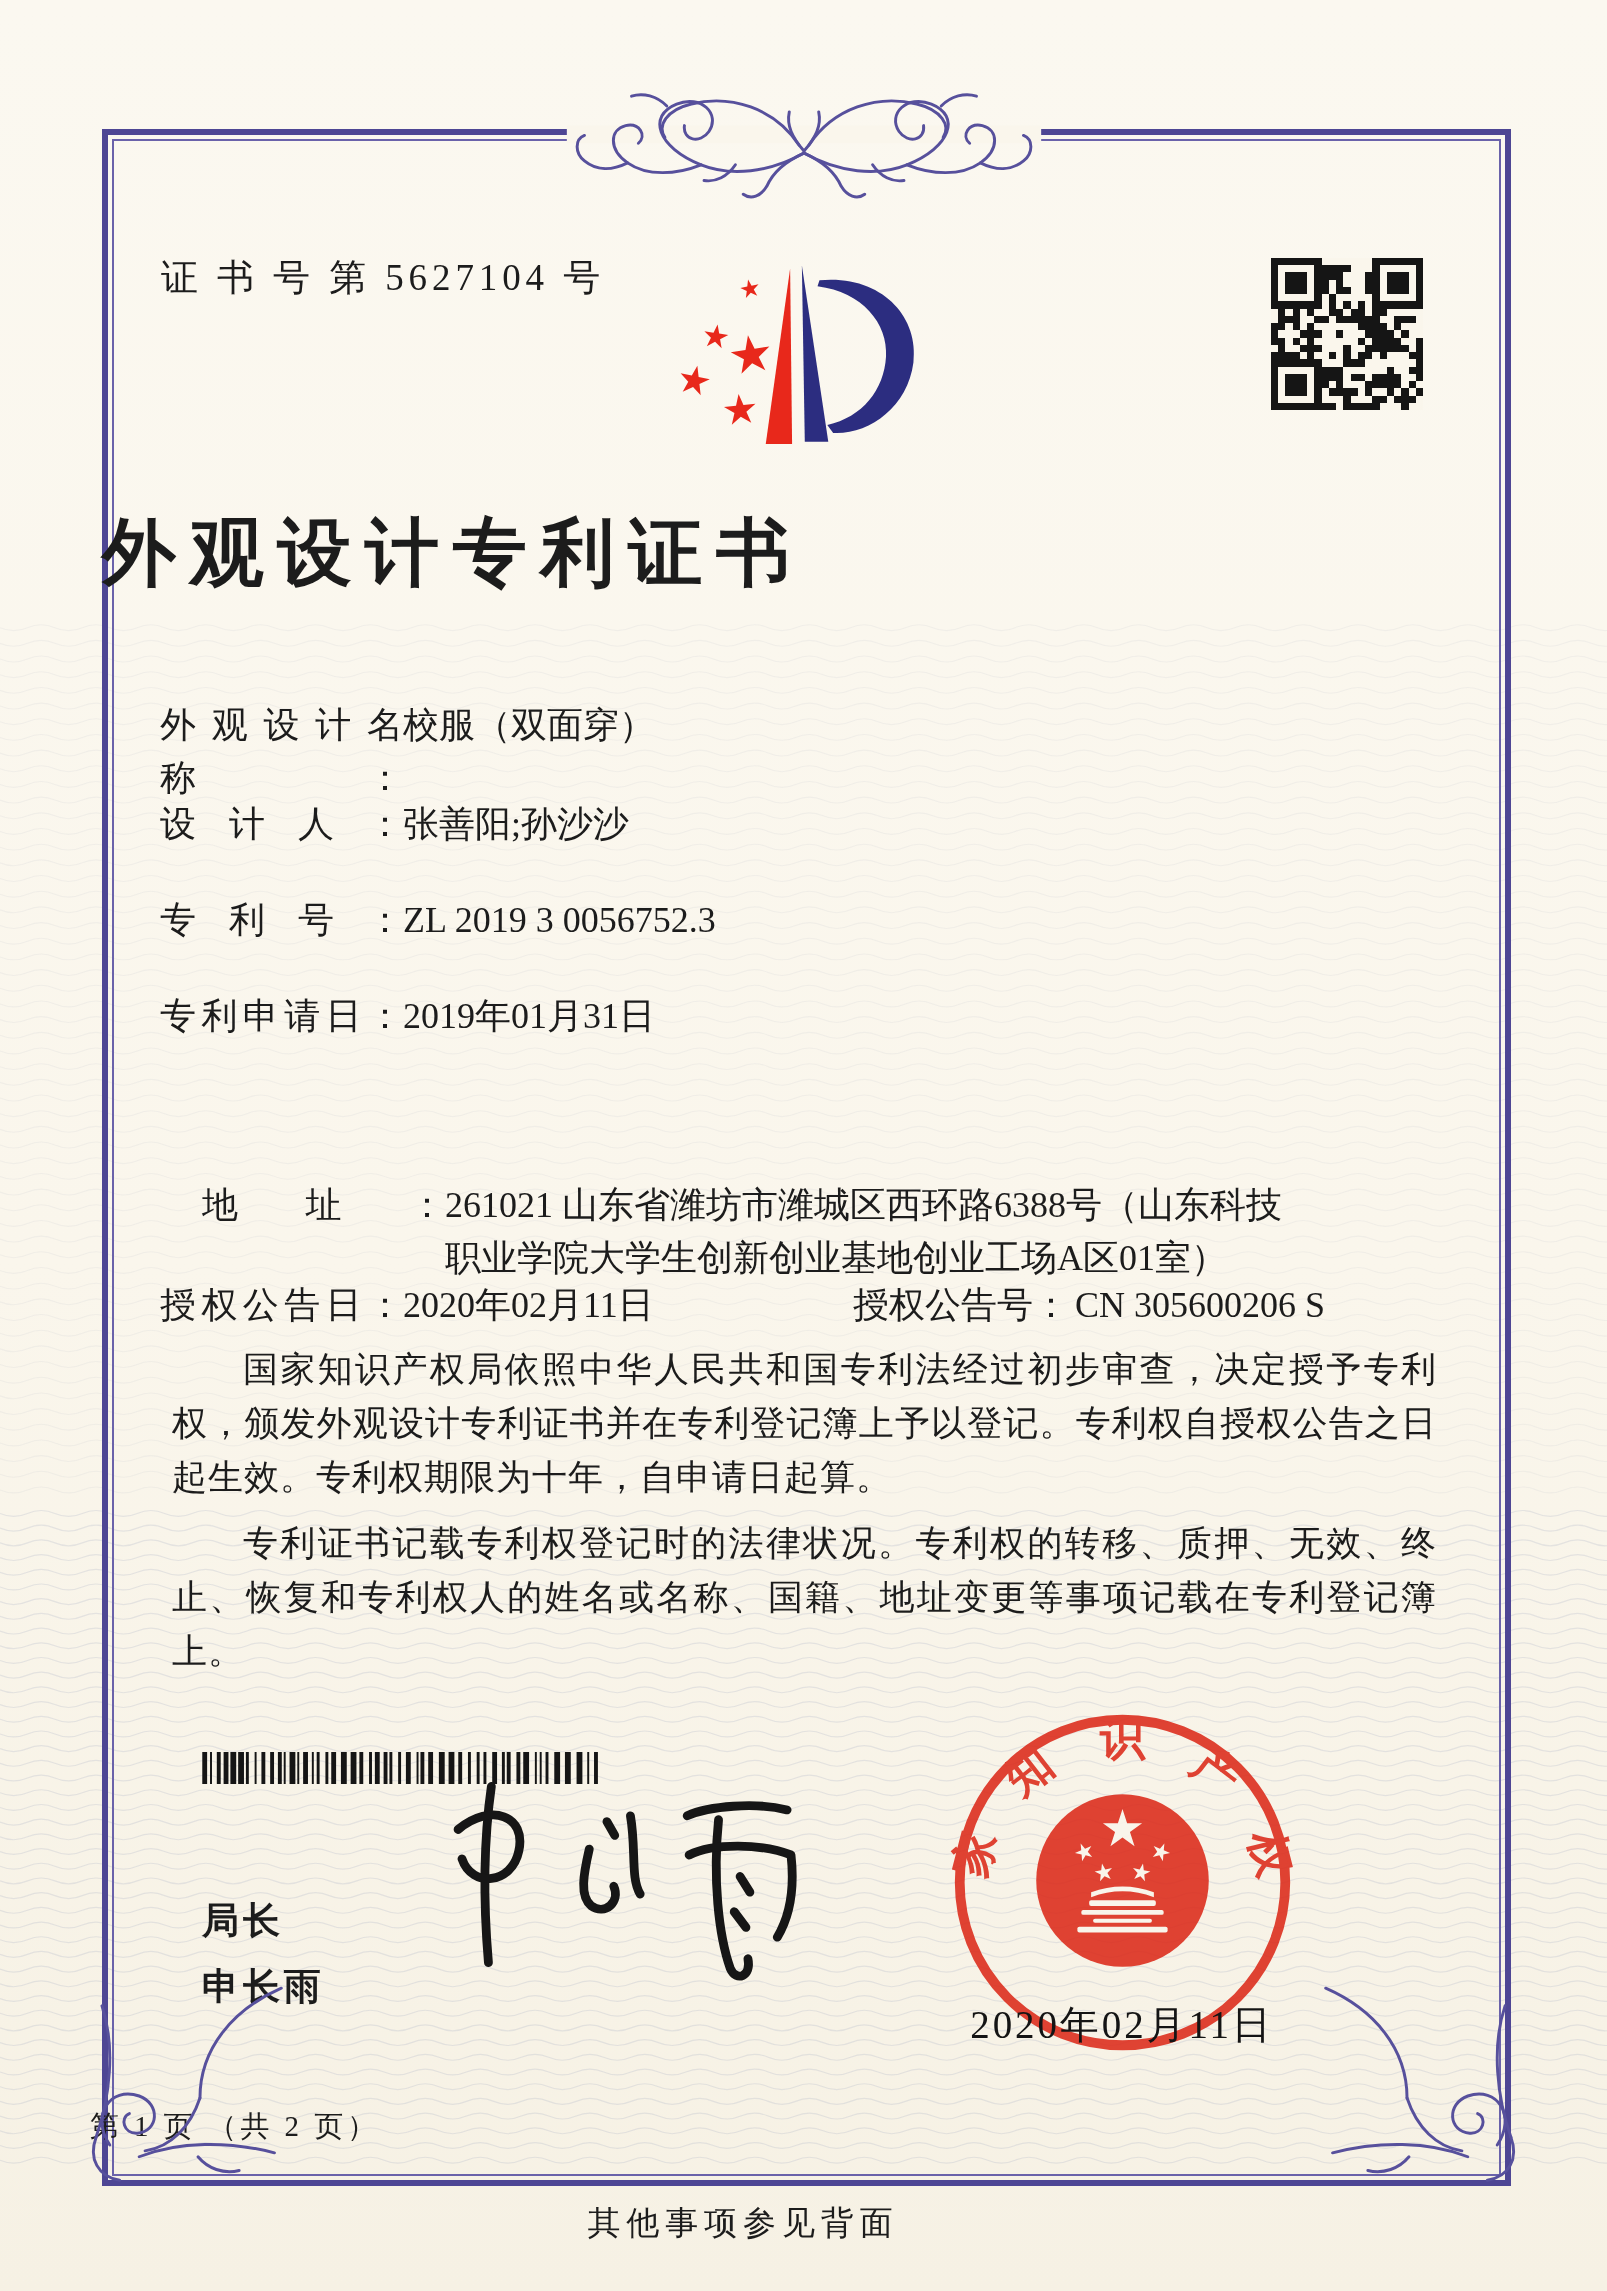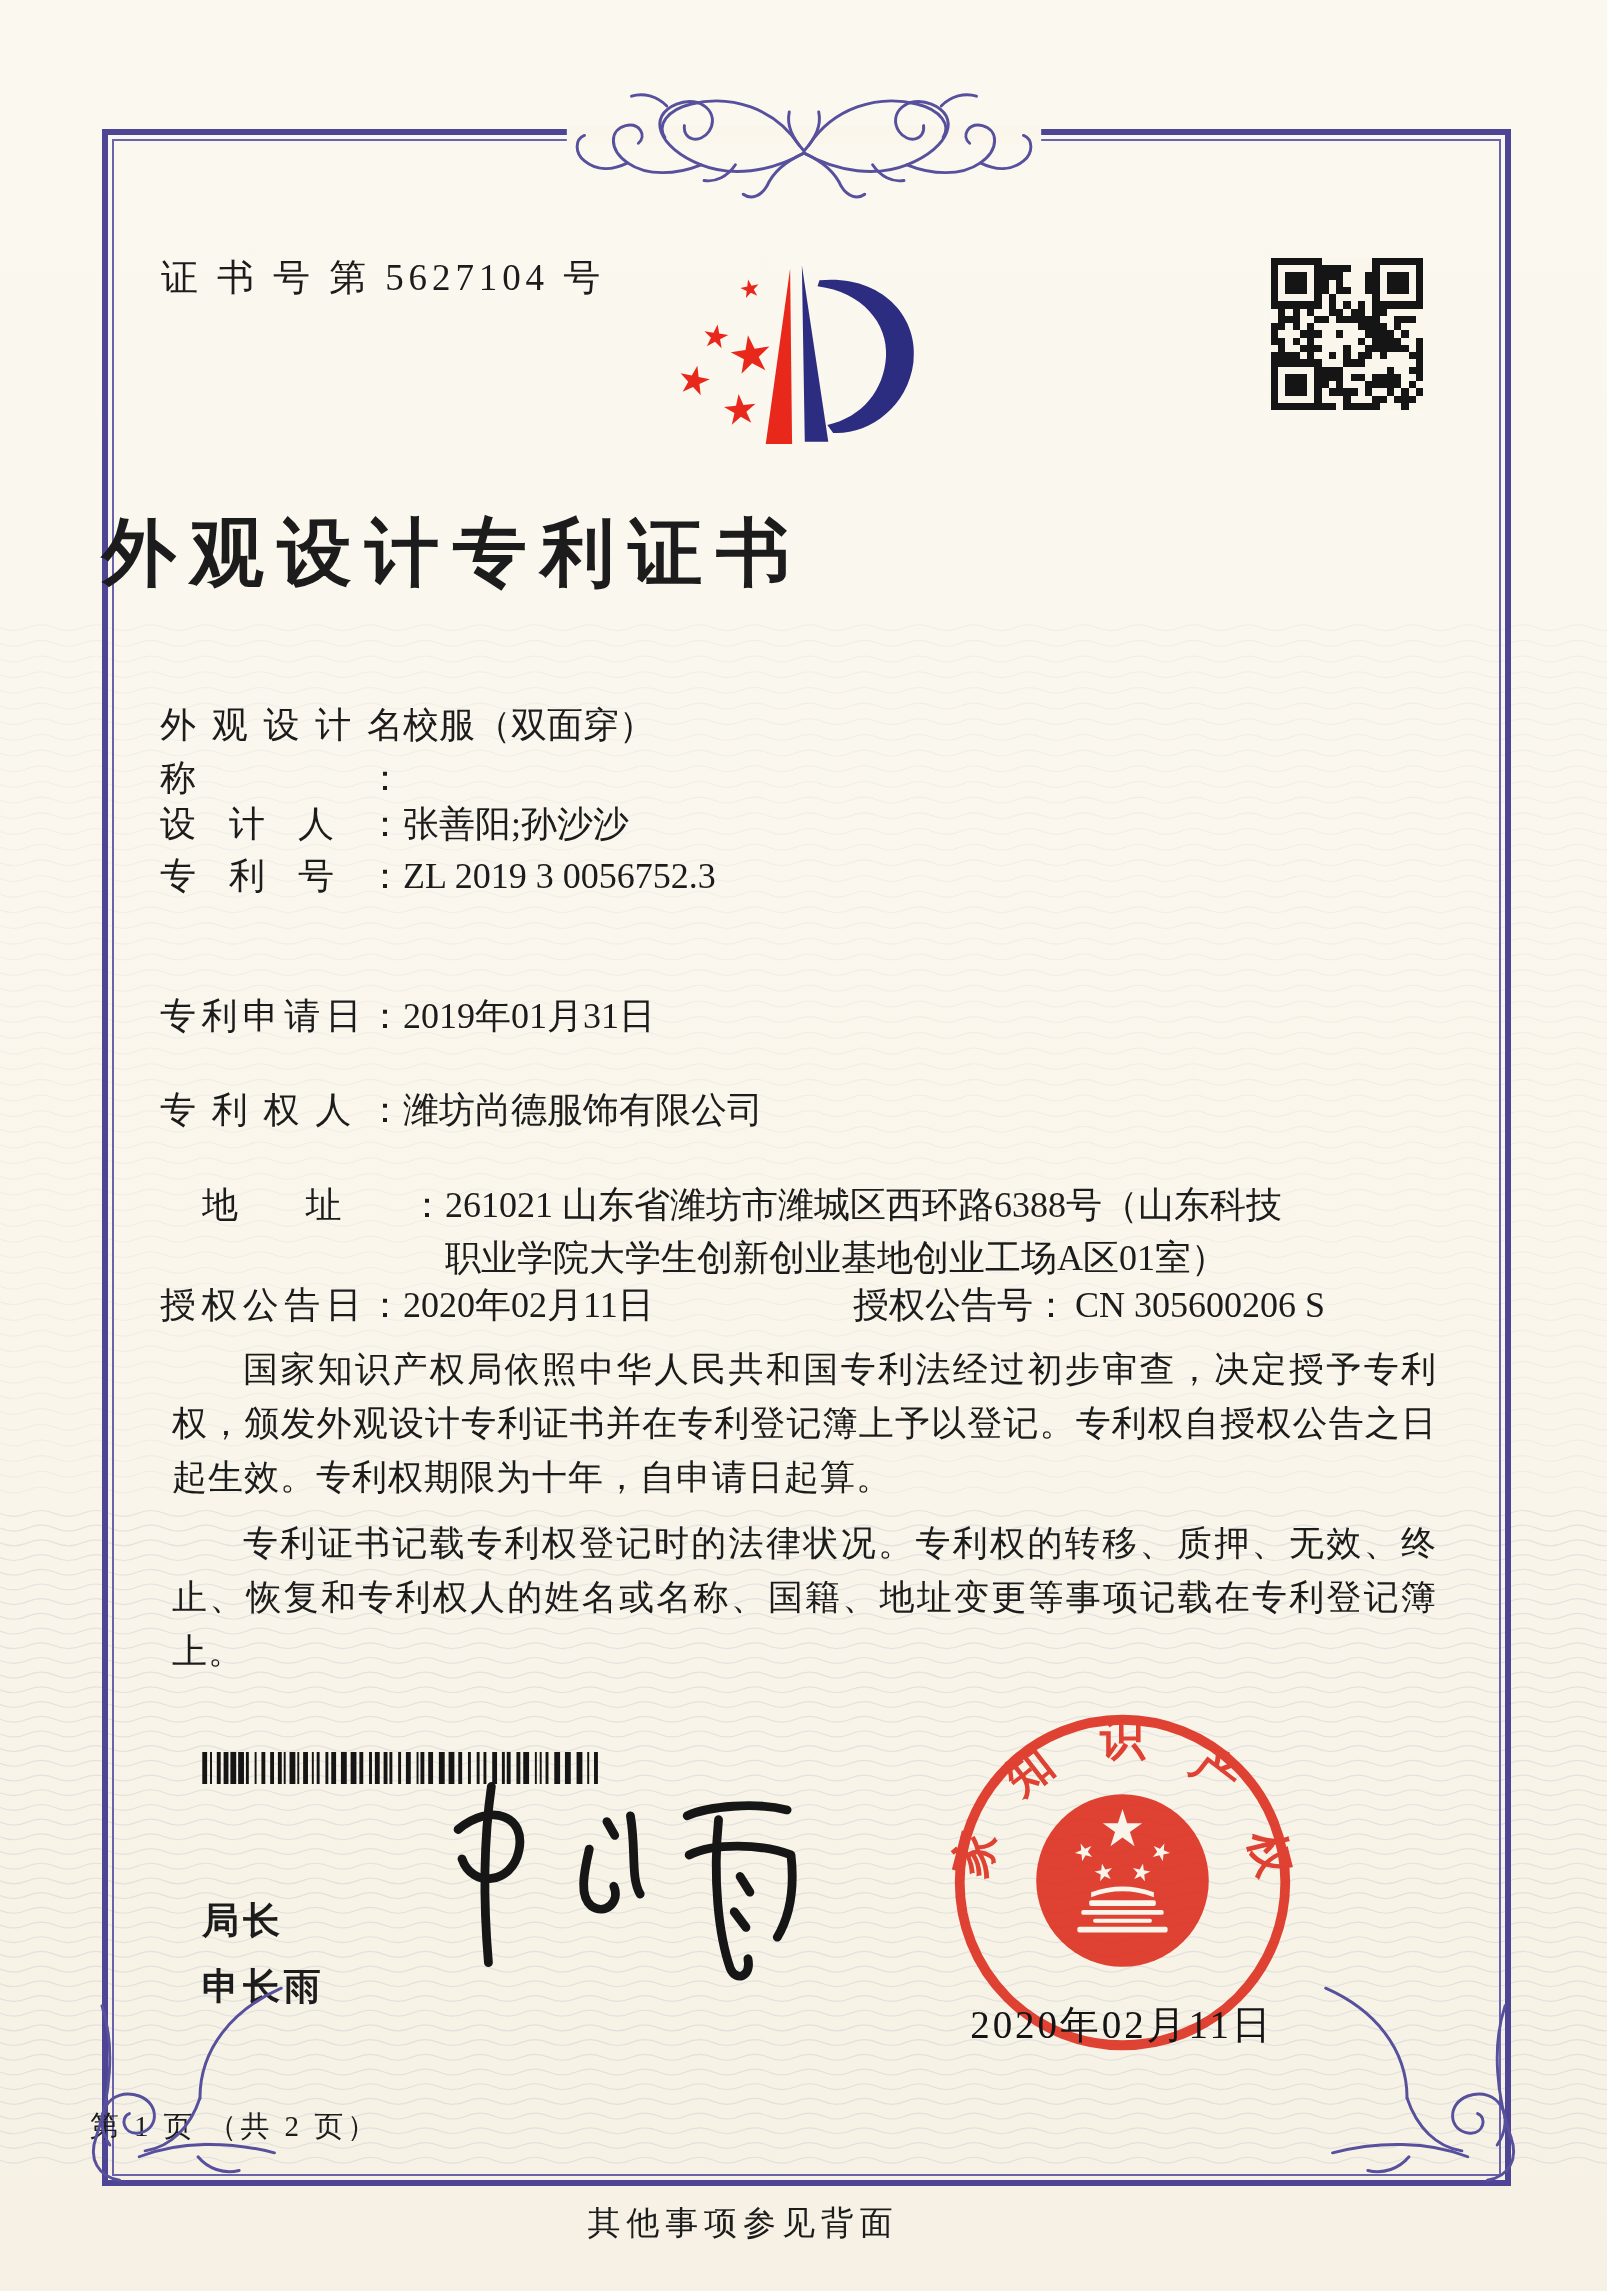--- a/index.html
+++ b/index.html
@@ -377,31 +377,27 @@
   <div class="abs title">外观设计专利证书</div>
 
   <div class="row" style="top:699px;">
     <span class="lbl">外观设计名称：</span>
     <span class="val">校服（双面穿）</span>
   </div>
   <div class="row" style="top:798px;">
     <span class="lbl">设计人：</span>
     <span class="val">张善阳;孙沙沙</span>
   </div>
-  <div class="row" style="top:850px;">
+  <div class="row" style="top:894px;">
     <span class="lbl">专利号：</span>
     <span class="val">ZL 2019 3 0056752.3</span>
   </div>
   <div class="row" style="top:990px;">
     <span class="lbl">专利申请日：</span>
     <span class="val">2019年01月31日</span>
-  </div>
-  <div class="row" style="top:1084px;">
-    <span class="lbl">专利权人：</span>
-    <span class="val">潍坊尚德服饰有限公司</span>
   </div>
   <div class="row row-address" style="top:1179px;margin-left:42px;">
     <span class="lbl">地址：</span>
     <span class="val">261021 山东省潍坊市潍城区西环路6388号（山东科技职业学院大学生创新创业基地创业工场A区01室）</span>
   </div>
   <div class="row" style="top:1279px;width:1294px;">
     <span class="lbl">授权公告日：</span>
     <span class="val">2020年02月11日</span>
     <span class="pair2">
       <span class="lbl2">授权公告号：</span>

